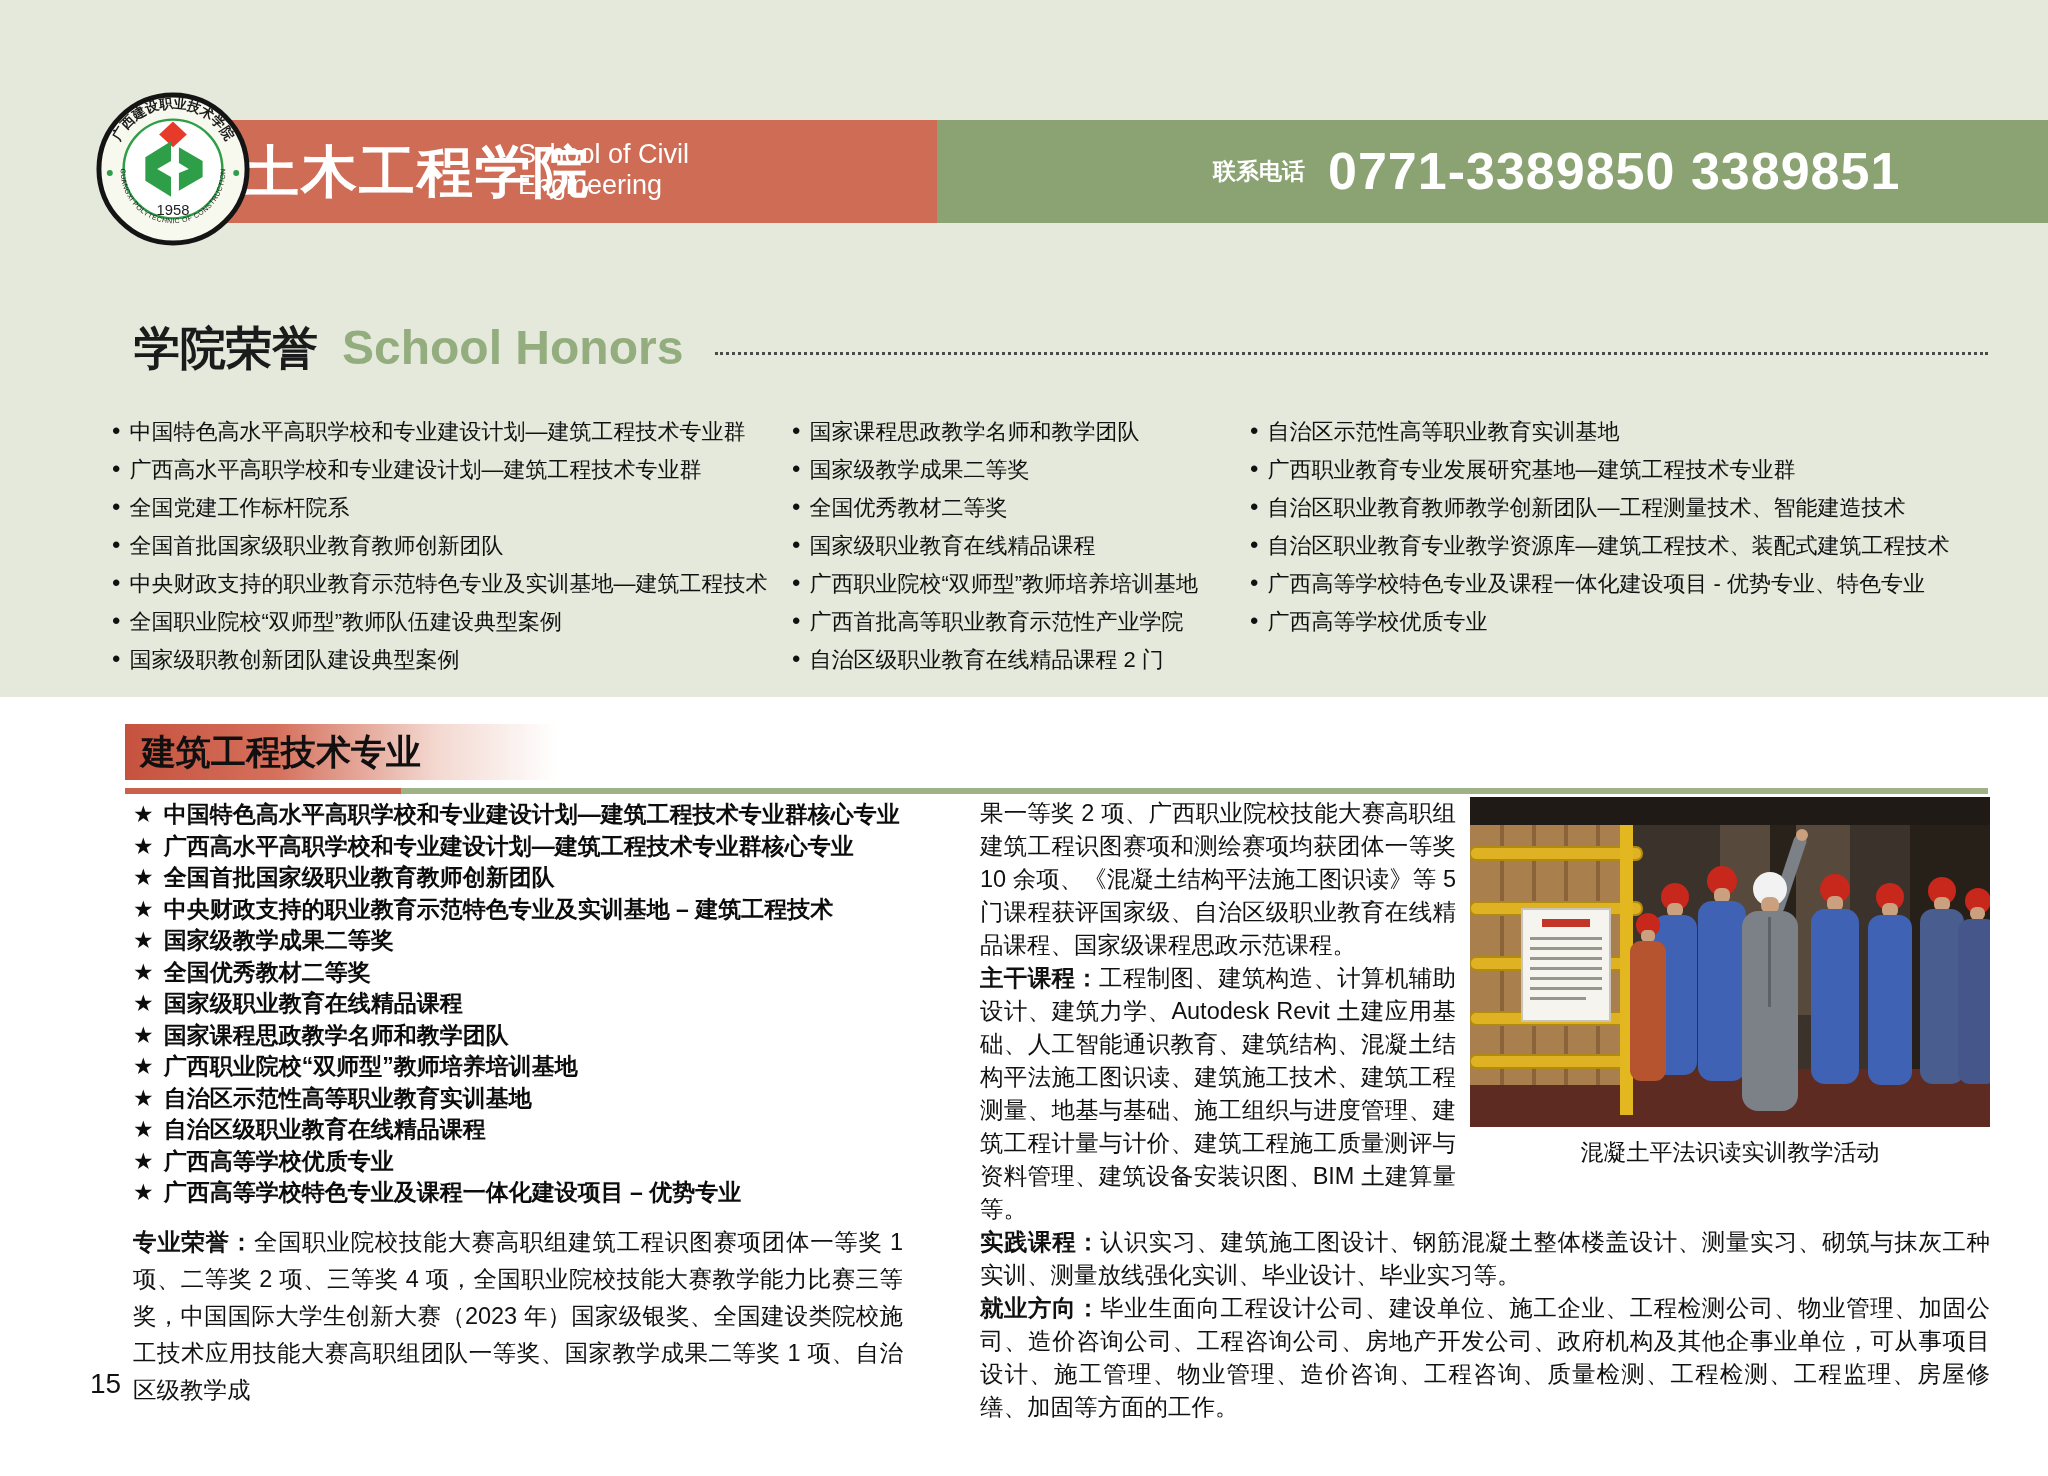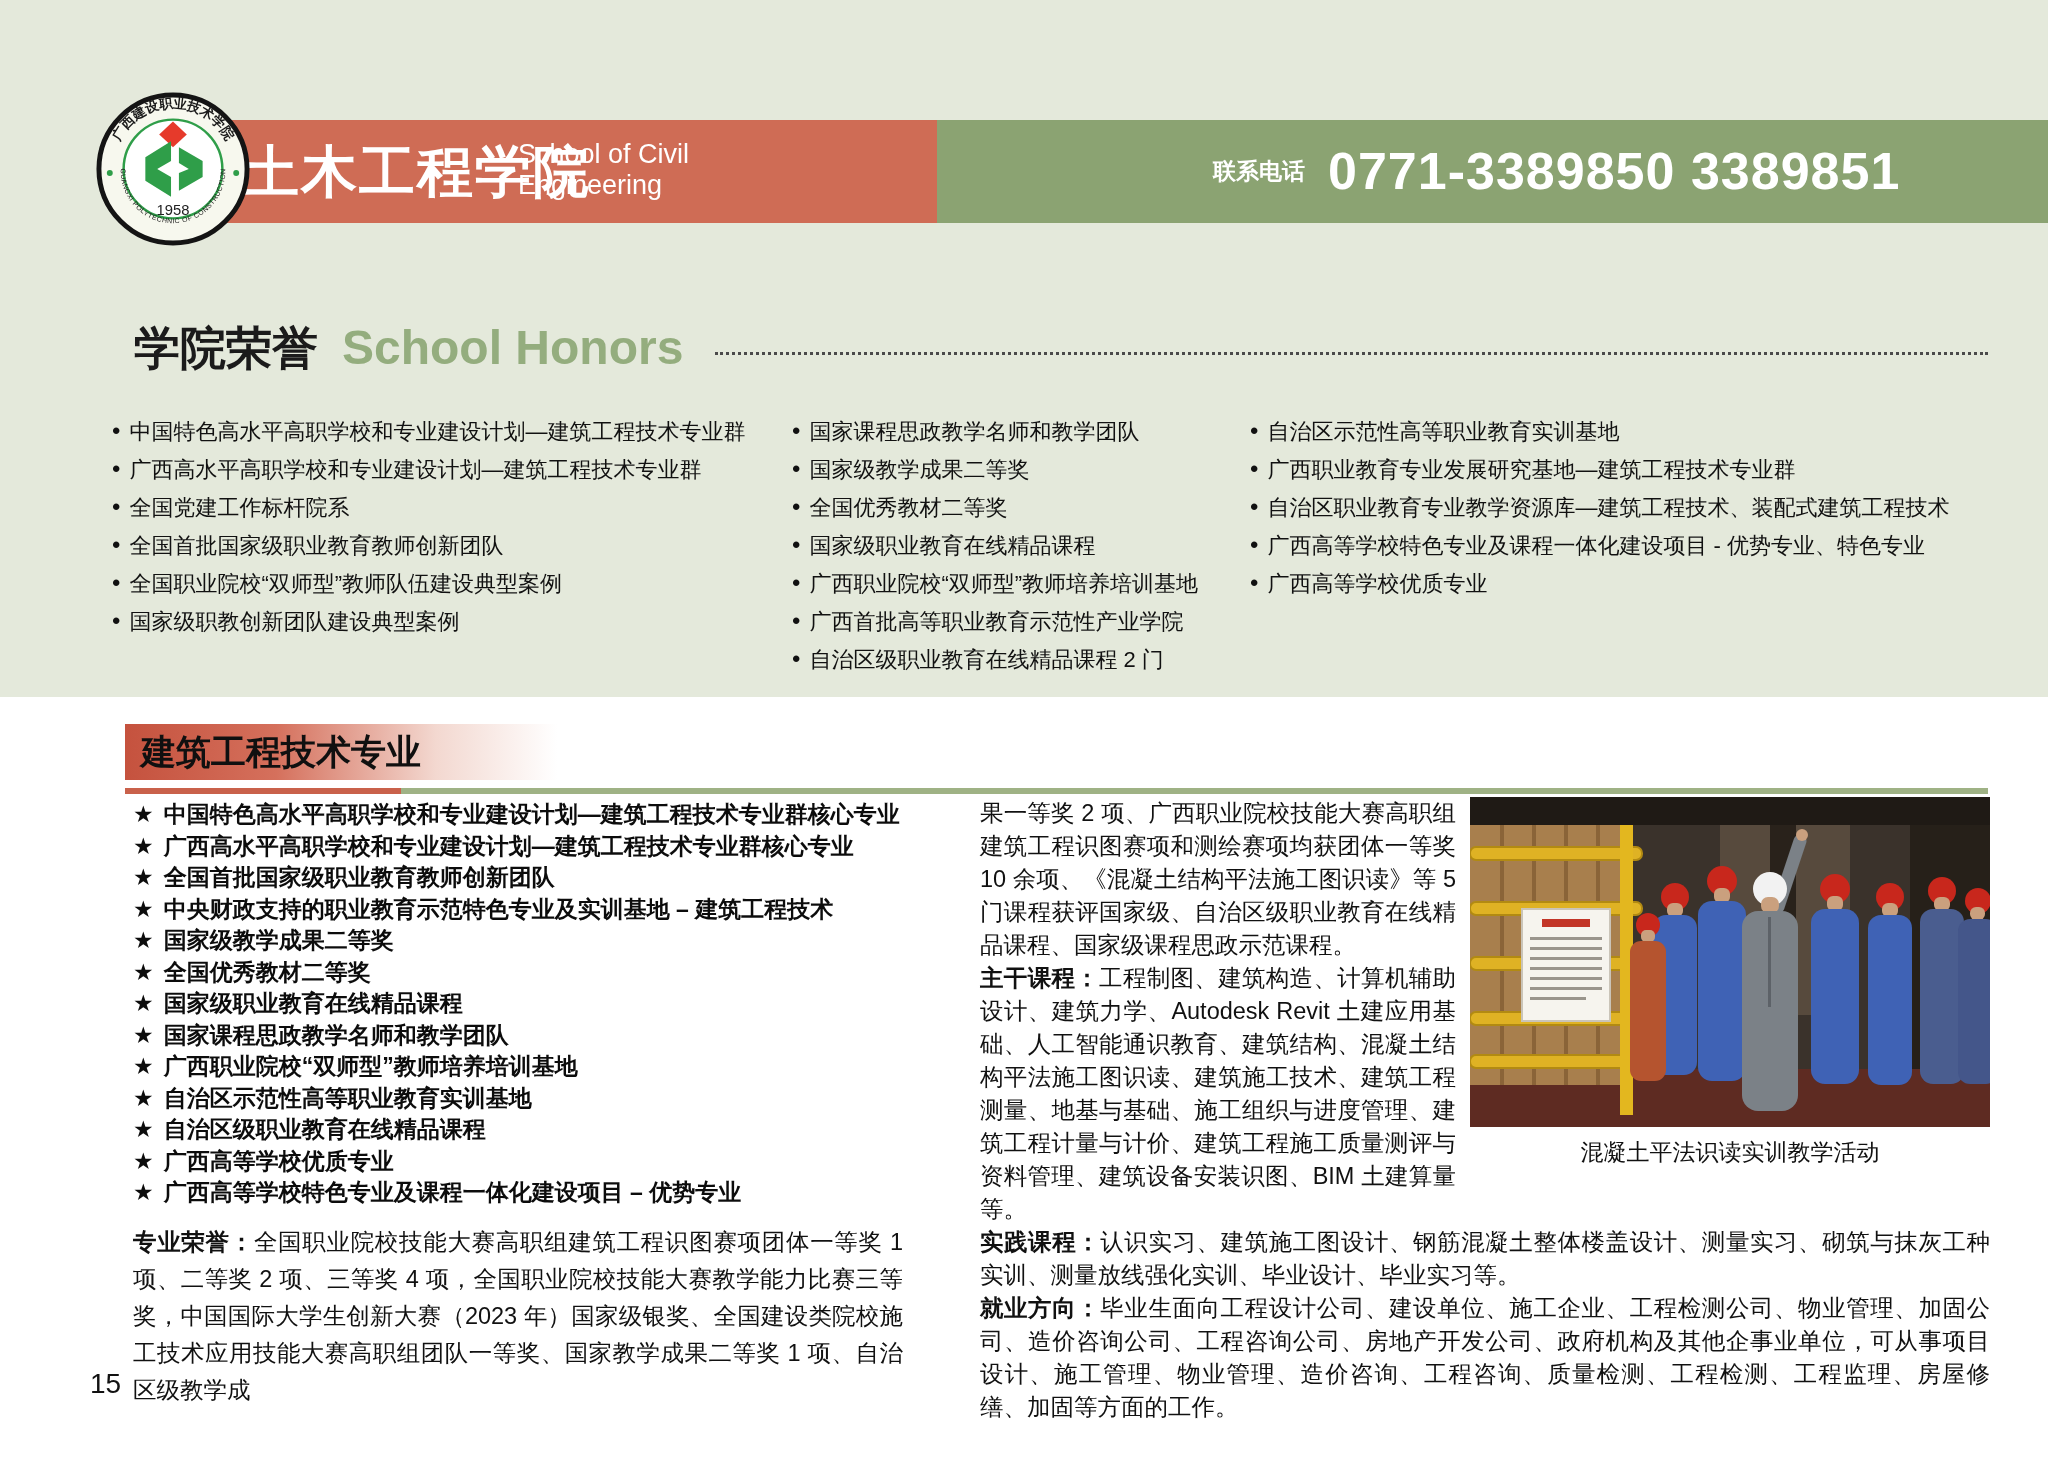--- a/index.html
+++ b/index.html
@@ -91,20 +91,21 @@
     <ul>
 
         <li><span class="dot">•</span><span>中国特色高水平高职学校和专业建设计划—建筑工程技术专业群</span></li>
 
         <li><span class="dot">•</span><span>广西高水平高职学校和专业建设计划—建筑工程技术专业群</span></li>
 
         <li><span class="dot">•</span><span>全国党建工作标杆院系</span></li>
 
         <li><span class="dot">•</span><span>全国首批国家级职业教育教师创新团队</span></li>
 
+        <li><span class="dot">•</span><span>中央财政支持的职业教育示范特色专业及实训基地—建筑工程技术</span></li>
 
         <li><span class="dot">•</span><span>全国职业院校“双师型”教师队伍建设典型案例</span></li>
 
         <li><span class="dot">•</span><span>国家级职教创新团队建设典型案例</span></li>
       </ul>
   </div>
   <div class="honors-col col2">
     <ul>
 
         <li><span class="dot">•</span><span>国家课程思政教学名师和教学团队</span></li>
@@ -122,20 +123,21 @@
         <li><span class="dot">•</span><span>自治区级职业教育在线精品课程 2 门</span></li>
       </ul>
   </div>
   <div class="honors-col col3">
     <ul>
 
         <li><span class="dot">•</span><span>自治区示范性高等职业教育实训基地</span></li>
 
         <li><span class="dot">•</span><span>广西职业教育专业发展研究基地—建筑工程技术专业群</span></li>
 
+        <li><span class="dot">•</span><span>自治区职业教育教师教学创新团队—工程测量技术、智能建造技术</span></li>
 
         <li><span class="dot">•</span><span>自治区职业教育专业教学资源库—建筑工程技术、装配式建筑工程技术</span></li>
 
         <li><span class="dot">•</span><span>广西高等学校特色专业及课程一体化建设项目 - 优势专业、特色专业</span></li>
 
         <li><span class="dot">•</span><span>广西高等学校优质专业</span></li>
       </ul>
   </div>
 
   <div class="major-tag">

